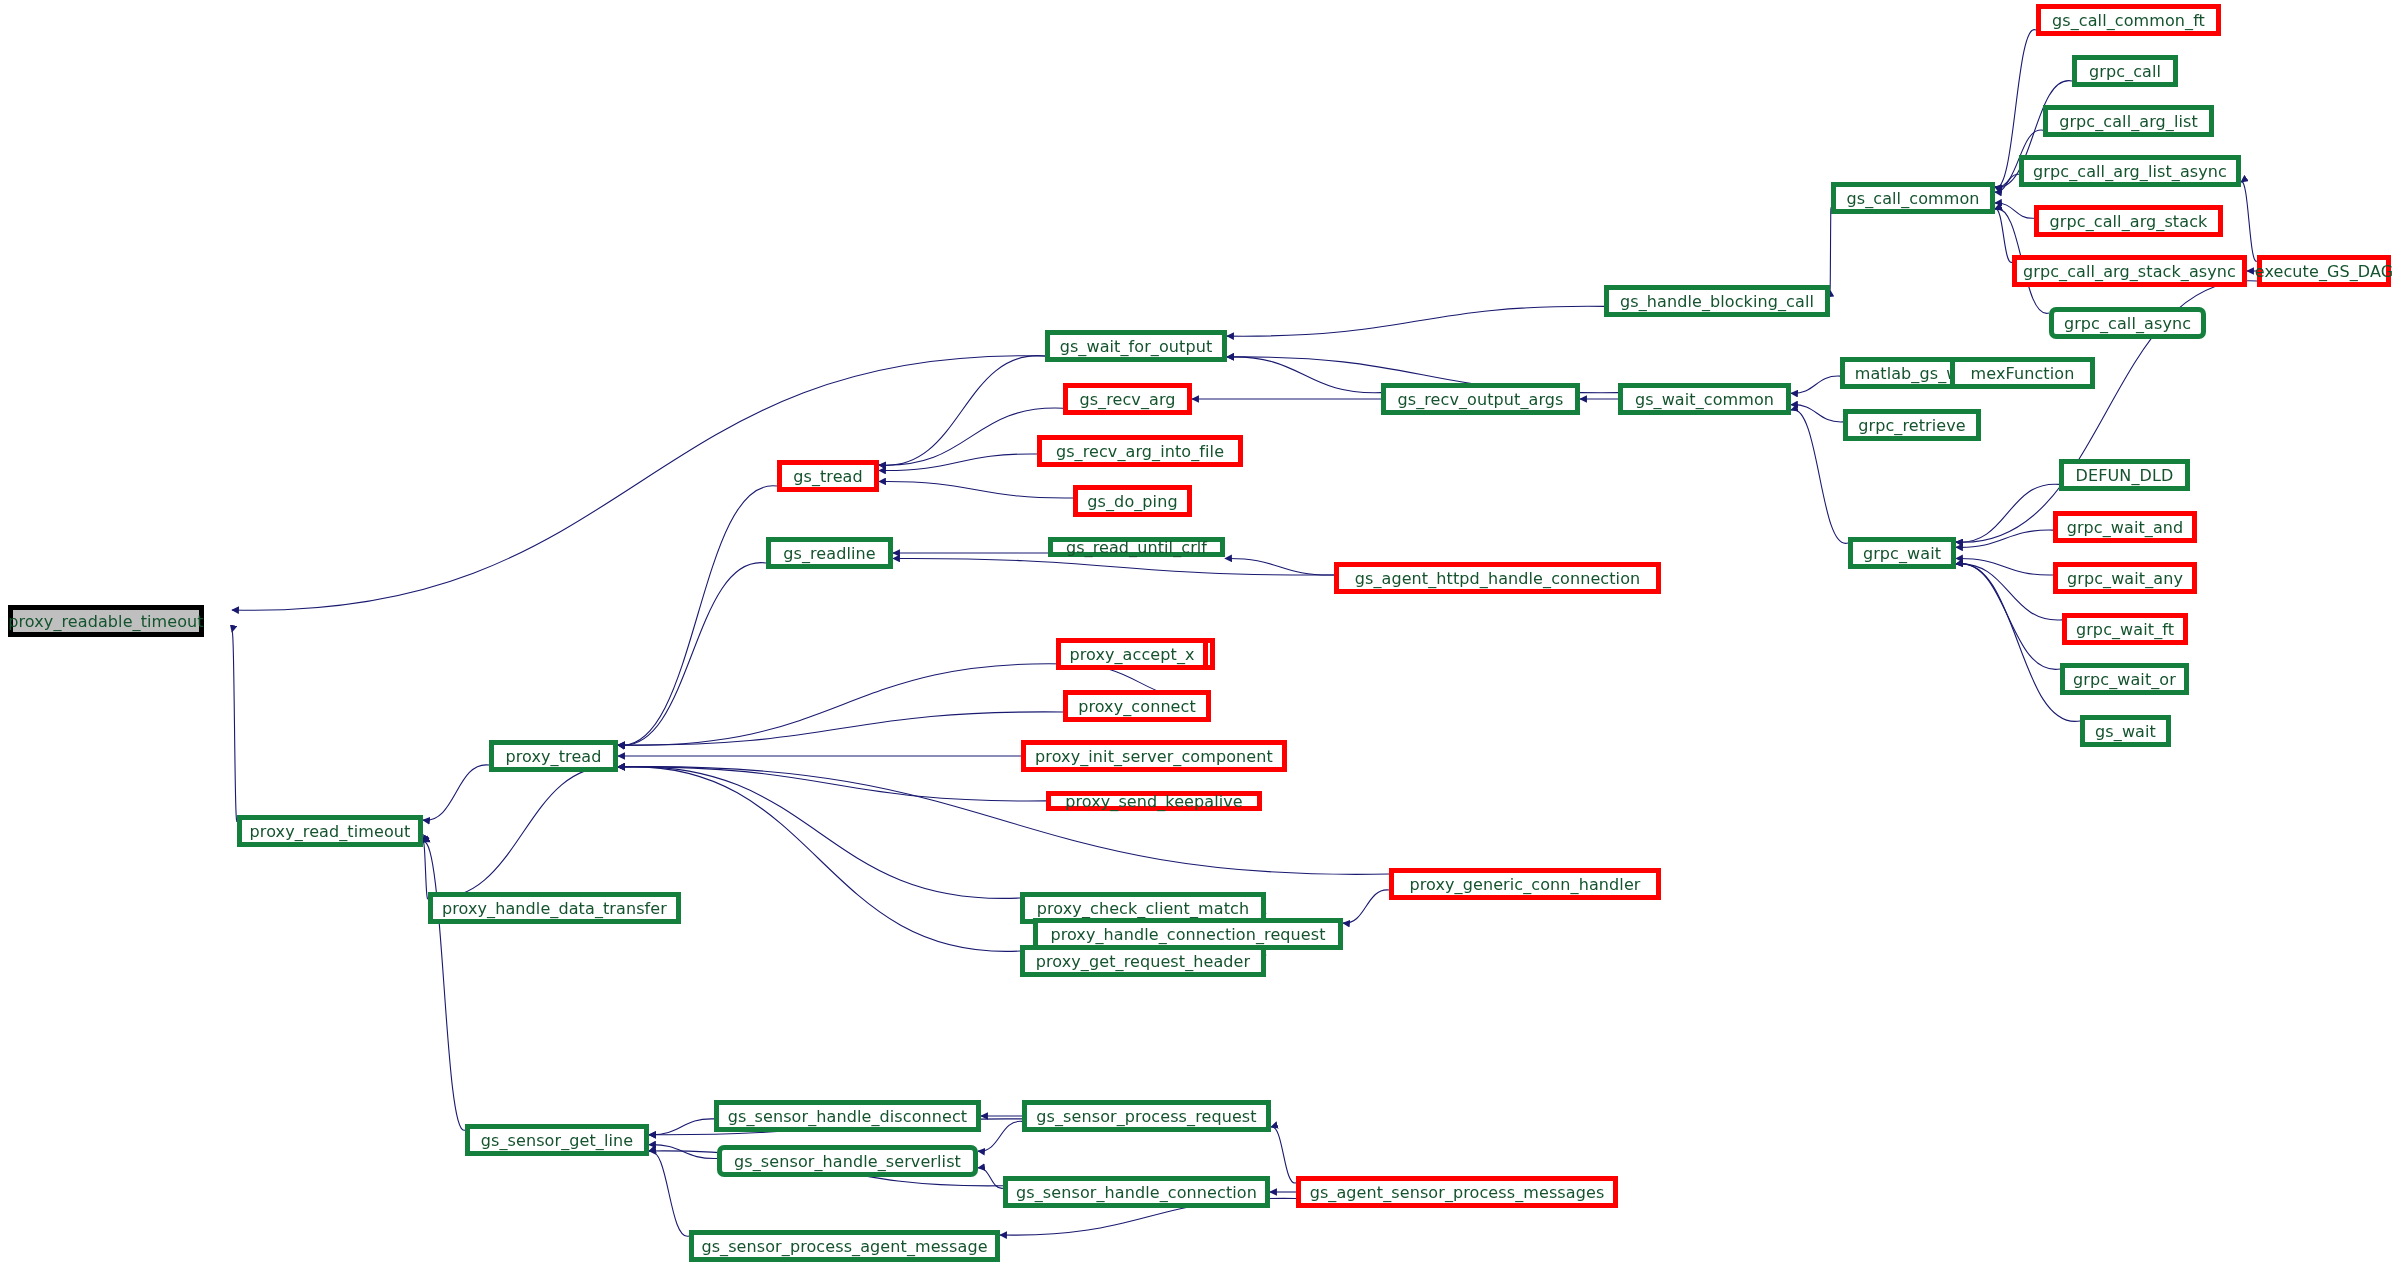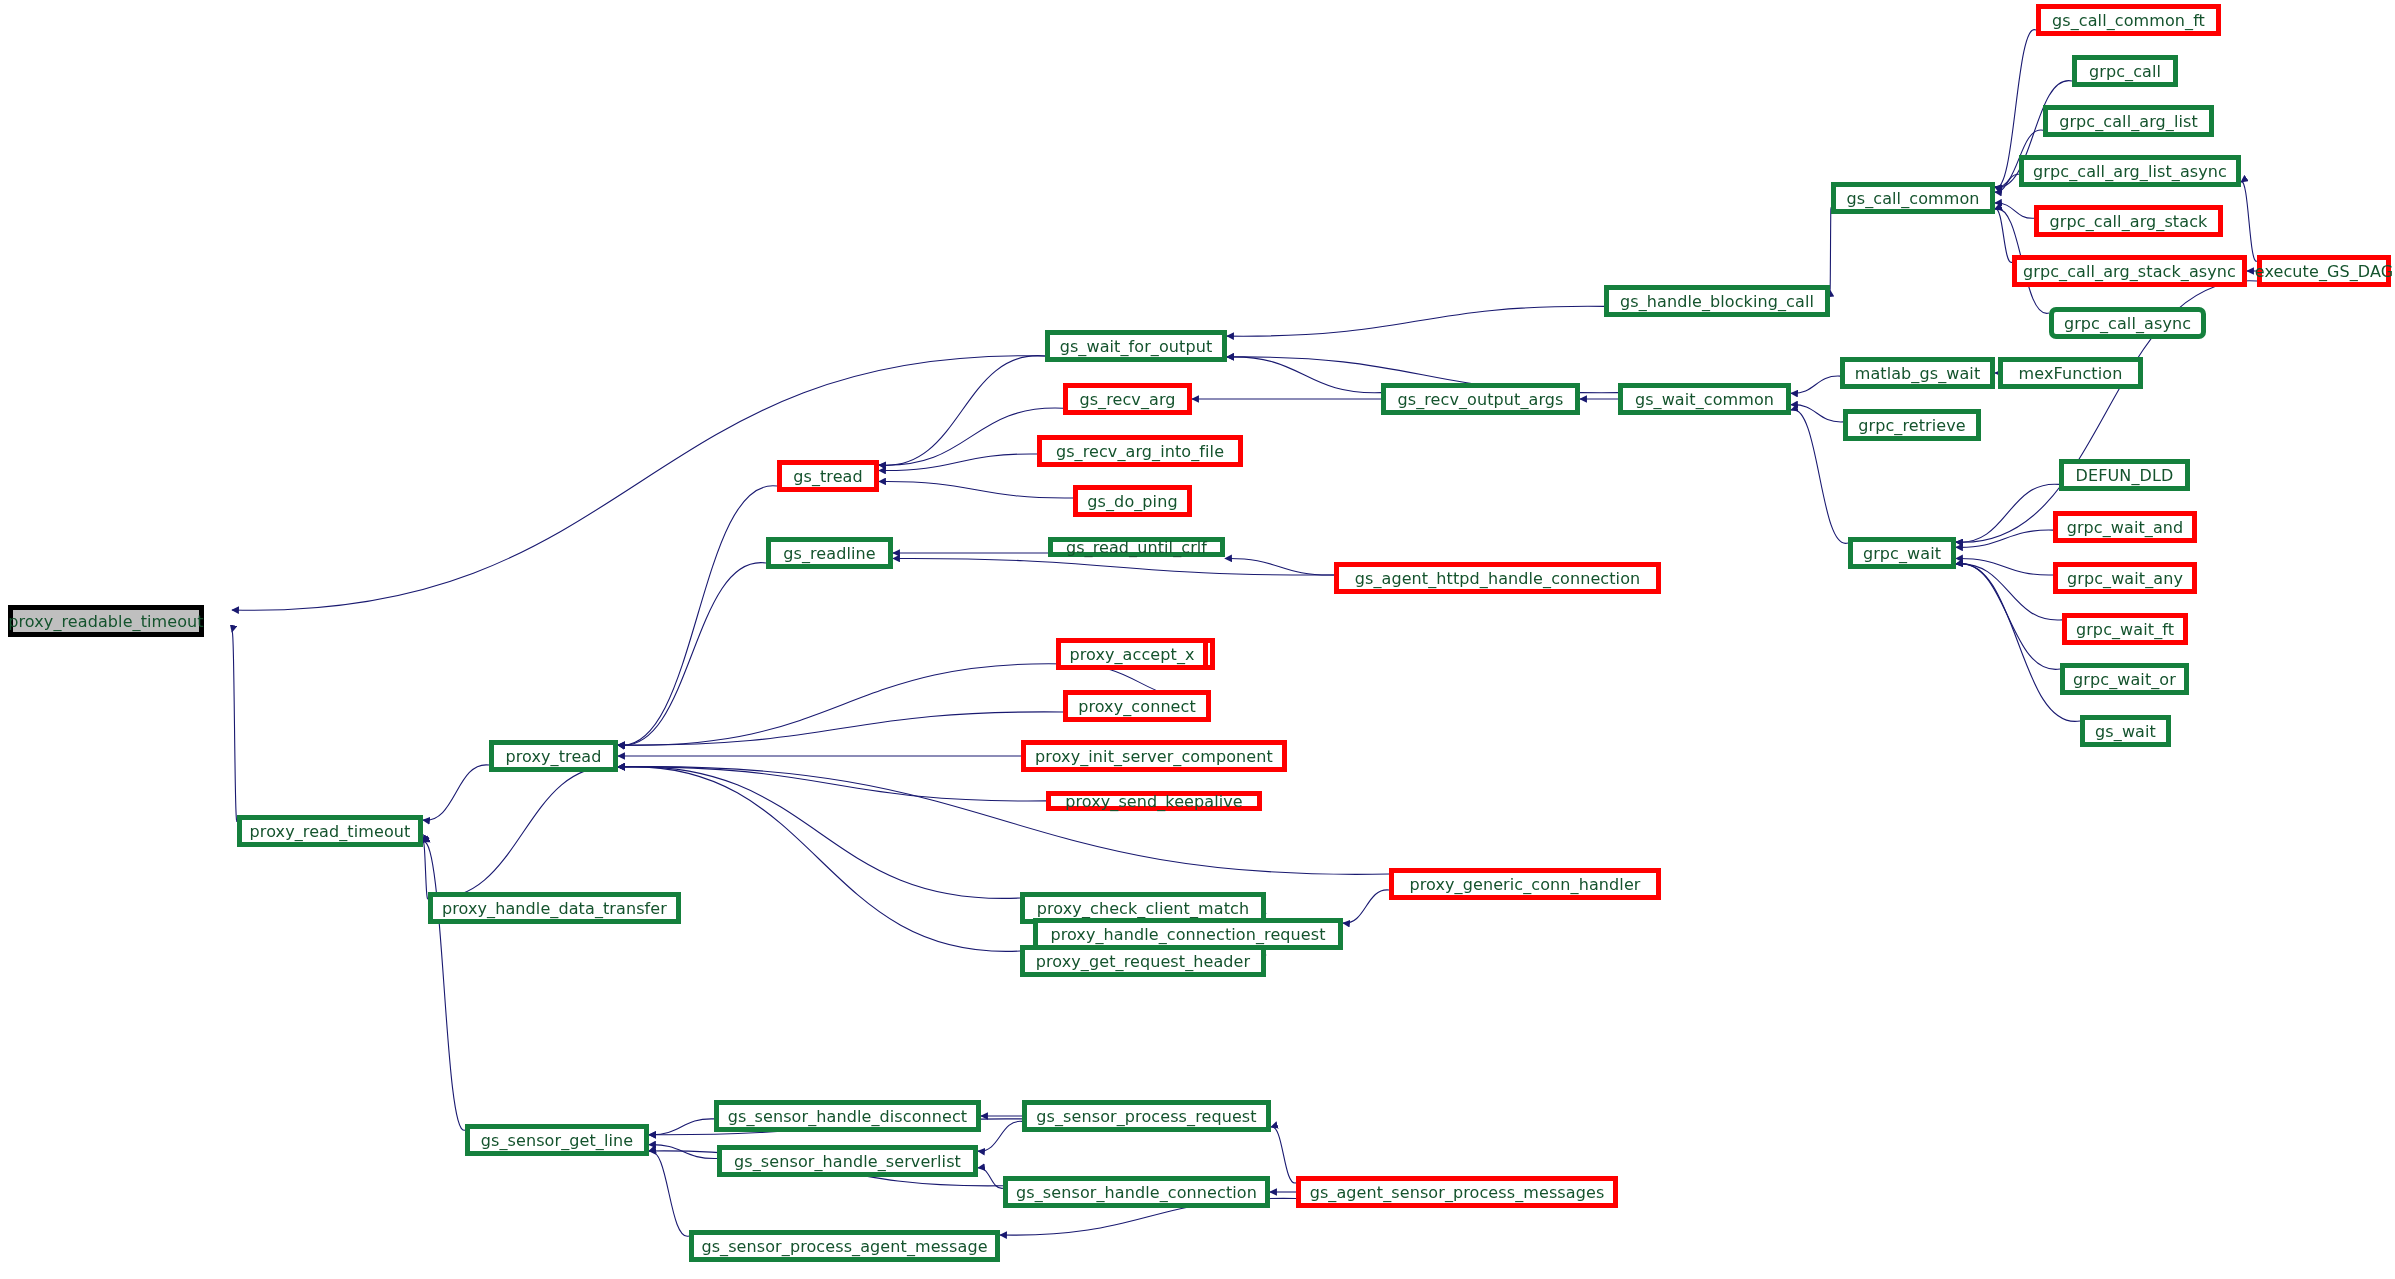--- a/index.html
+++ b/index.html
@@ -171,21 +171,21 @@
       </div>
       <div class="node" style="left: 1618px; top: 383px; width: 173px; height: 32px;">
         <span>gs_wait_common</span>
       </div>
       <div class="node" style="left: 1840px; top: 357px; width: 155px; height: 32px;">
         <span>matlab_gs_wait</span>
       </div>
       <div class="node" style="left: 1843px; top: 409px; width: 138px; height: 32px;">
         <span>grpc_retrieve</span>
       </div>
-      <div class="node" style="left: 1998px; top: 357px; width: 145px; height: 32px;">
+      <div class="node" style="left: 1950px; top: 357px; width: 145px; height: 32px;">
         <span>mexFunction</span>
       </div>
       <div class="node" style="left: 1831px; top: 182px; width: 164px; height: 32px;">
         <span>gs_call_common</span>
       </div>
       <div class="node red" style="left: 2036px; top: 4px; width: 185px; height: 32px;">
         <span>gs_call_common_ft</span>
       </div>
       <div class="node" style="left: 2072px; top: 55px; width: 106px; height: 32px;">
         <span>grpc_call</span>
@@ -225,21 +225,21 @@
       </div>
       <div class="node" style="left: 2060px; top: 663px; width: 129px; height: 32px;">
         <span>grpc_wait_or</span>
       </div>
       <div class="node" style="left: 2080px; top: 715px; width: 91px; height: 32px;">
         <span>gs_wait</span>
       </div>
       <div class="node" style="left: 714px; top: 1100px; width: 267px; height: 32px;">
         <span>gs_sensor_handle_disconnect</span>
       </div>
-      <div class="node" style="left: 717px; top: 1145px; width: 261px; height: 32px;">
+      <div class="node" style="left: 717px; top: 1145px; width: 261px; height: 32px; border-radius: 7px;">
         <span>gs_sensor_handle_serverlist</span>
       </div>
       <div class="node" style="left: 1022px; top: 1100px; width: 249px; height: 32px;">
         <span>gs_sensor_process_request</span>
       </div>
       <div class="node" style="left: 1003px; top: 1176px; width: 267px; height: 32px;">
         <span>gs_sensor_handle_connection</span>
       </div>
       <div class="node red" style="left: 1296px; top: 1176px; width: 322px; height: 32px;">
         <span>gs_agent_sensor_process_messages</span>

